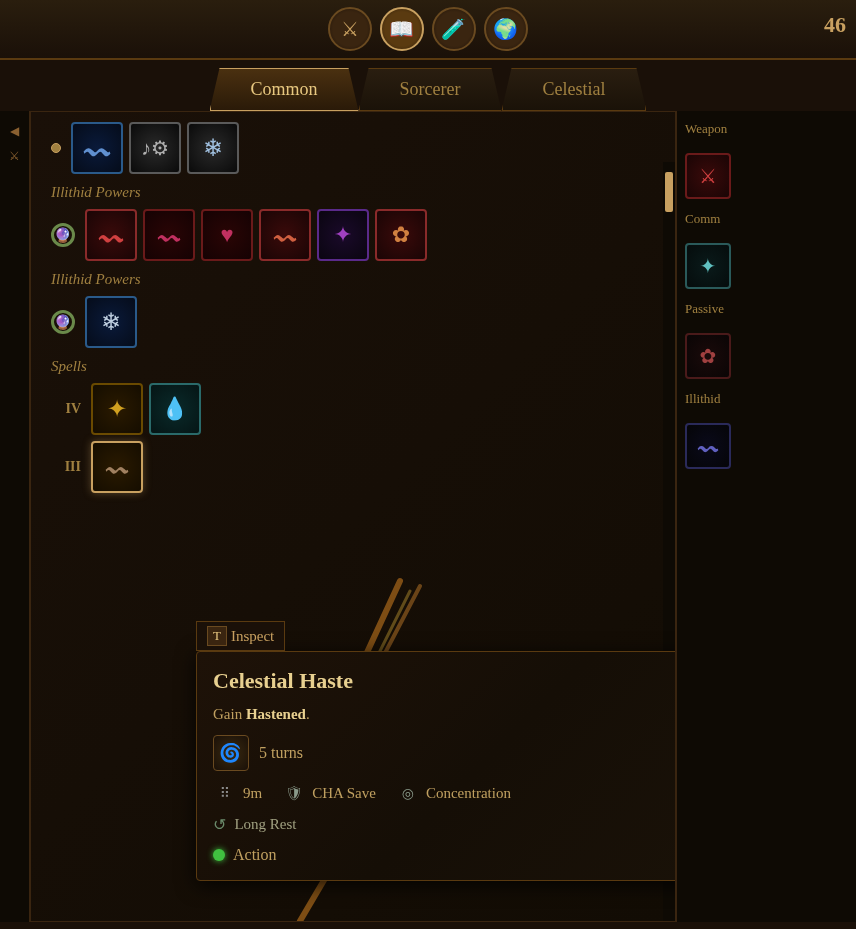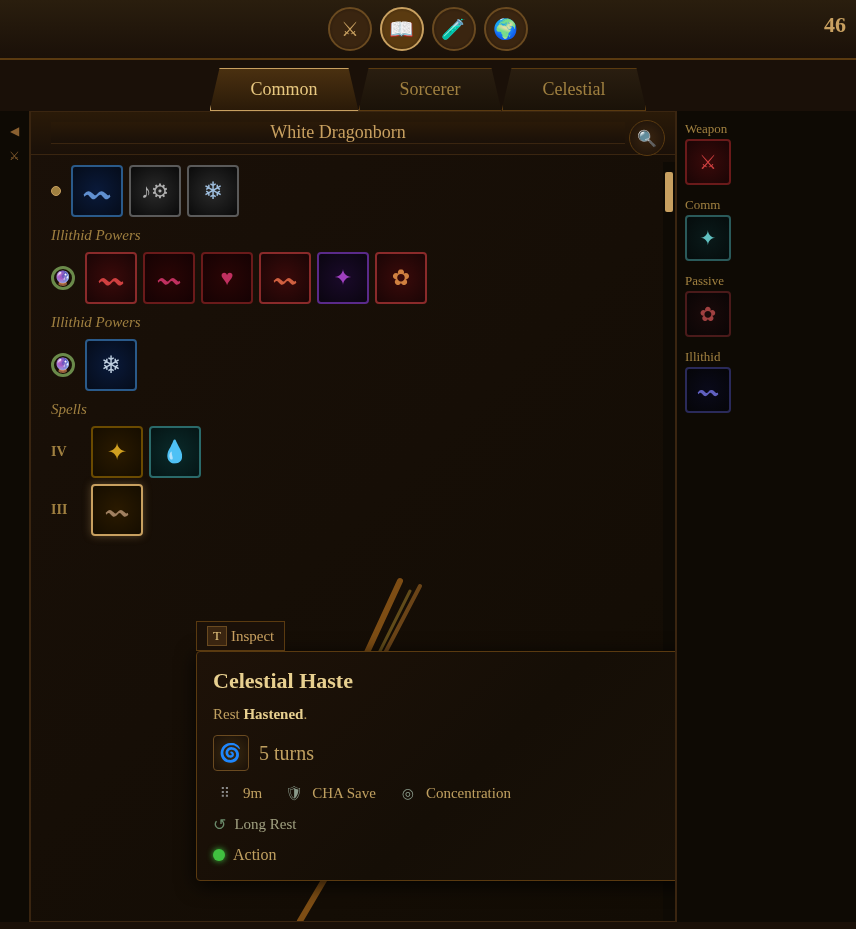--- a/index.html
+++ b/index.html
@@ -180,21 +180,21 @@
       display: flex;
       align-items: center;
       gap: 10px;
       margin-bottom: 6px;
     }
 
     .level-badge {
       color: #a08040;
       font-size: 14px;
       width: 30px;
-      text-align: left;
+      text-align: right;
       font-weight: bold;
     }
 
     .spell-icons-row {
       display: flex;
       gap: 6px;
       flex-wrap: wrap;
     }
 
     .spell-icon {
@@ -249,21 +249,21 @@
       border-left: 1px solid #3a2510;
       padding: 10px 8px;
       display: flex;
       flex-direction: column;
       gap: 12px;
     }
 
     .char-section {
       display: flex;
       flex-direction: column;
-      gap: 2px;
+      gap: 16px;
     }
 
     .char-label {
       color: #a08040;
       font-size: 13px;
     }
 
     .char-icon-row {
       display: flex;
       gap: 4px;
@@ -334,21 +334,21 @@
       border: 1px solid #6a4a20;
       border-radius: 4px;
       display: flex;
       align-items: center;
       justify-content: center;
       font-size: 18px;
     }
 
     .turns-text {
       color: #c0a060;
-      font-size: 20px;
+      font-size: 16px;
     }
 
     .tooltip-stats-row {
       display: flex;
       align-items: center;
       gap: 20px;
       margin-bottom: 10px;
     }
 
     .stat-item {
@@ -468,26 +468,20 @@
 
   <div class="left-sidebar">
     <div class="sidebar-icon">◀</div>
     <div class="sidebar-icon">⚔</div>
   </div>
 
   <div class="panel-wrapper">
 
     <div class="spell-panel">
 
-      <div style="position:relative; display:flex; align-items:center; padding: 10px 50px 10px 20px; border-bottom: 1px solid #3a2510; background: linear-gradient(to bottom, #2a1a08, #1a1008);">
-        <span class="panel-title" style="flex:1; text-align:center; padding:0;">White Dragonborn</span>
-        <div class="search-btn">
-          <span>🔍</span>
-        </div>
-      </div>
 
       <div class="scroll-track">
         <div class="scroll-thumb"></div>
       </div>
 
       <div class="spell-content">
 
         <div>
           <div class="row-with-level">
             <div class="bullet"></div>
@@ -570,21 +564,21 @@
       </div>
 
       <div class="inspect-btn">
         <span class="inspect-key">T</span>
         <span>Inspect</span>
       </div>
 
       <div class="tooltip-overlay">
         <div class="tooltip-title">Celestial Haste</div>
         <div class="tooltip-gain">
-          <span>Rest</span>
+          <span>Gain</span>
           <span class="highlight">Hastened</span><span>.</span>
         </div>
         <div class="tooltip-turns-row">
           <div class="turns-icon">
             <span>🌀</span>
           </div>
           <span class="turns-text">5 turns</span>
         </div>
         <div class="tooltip-stats-row">
           <div class="stat-item">

